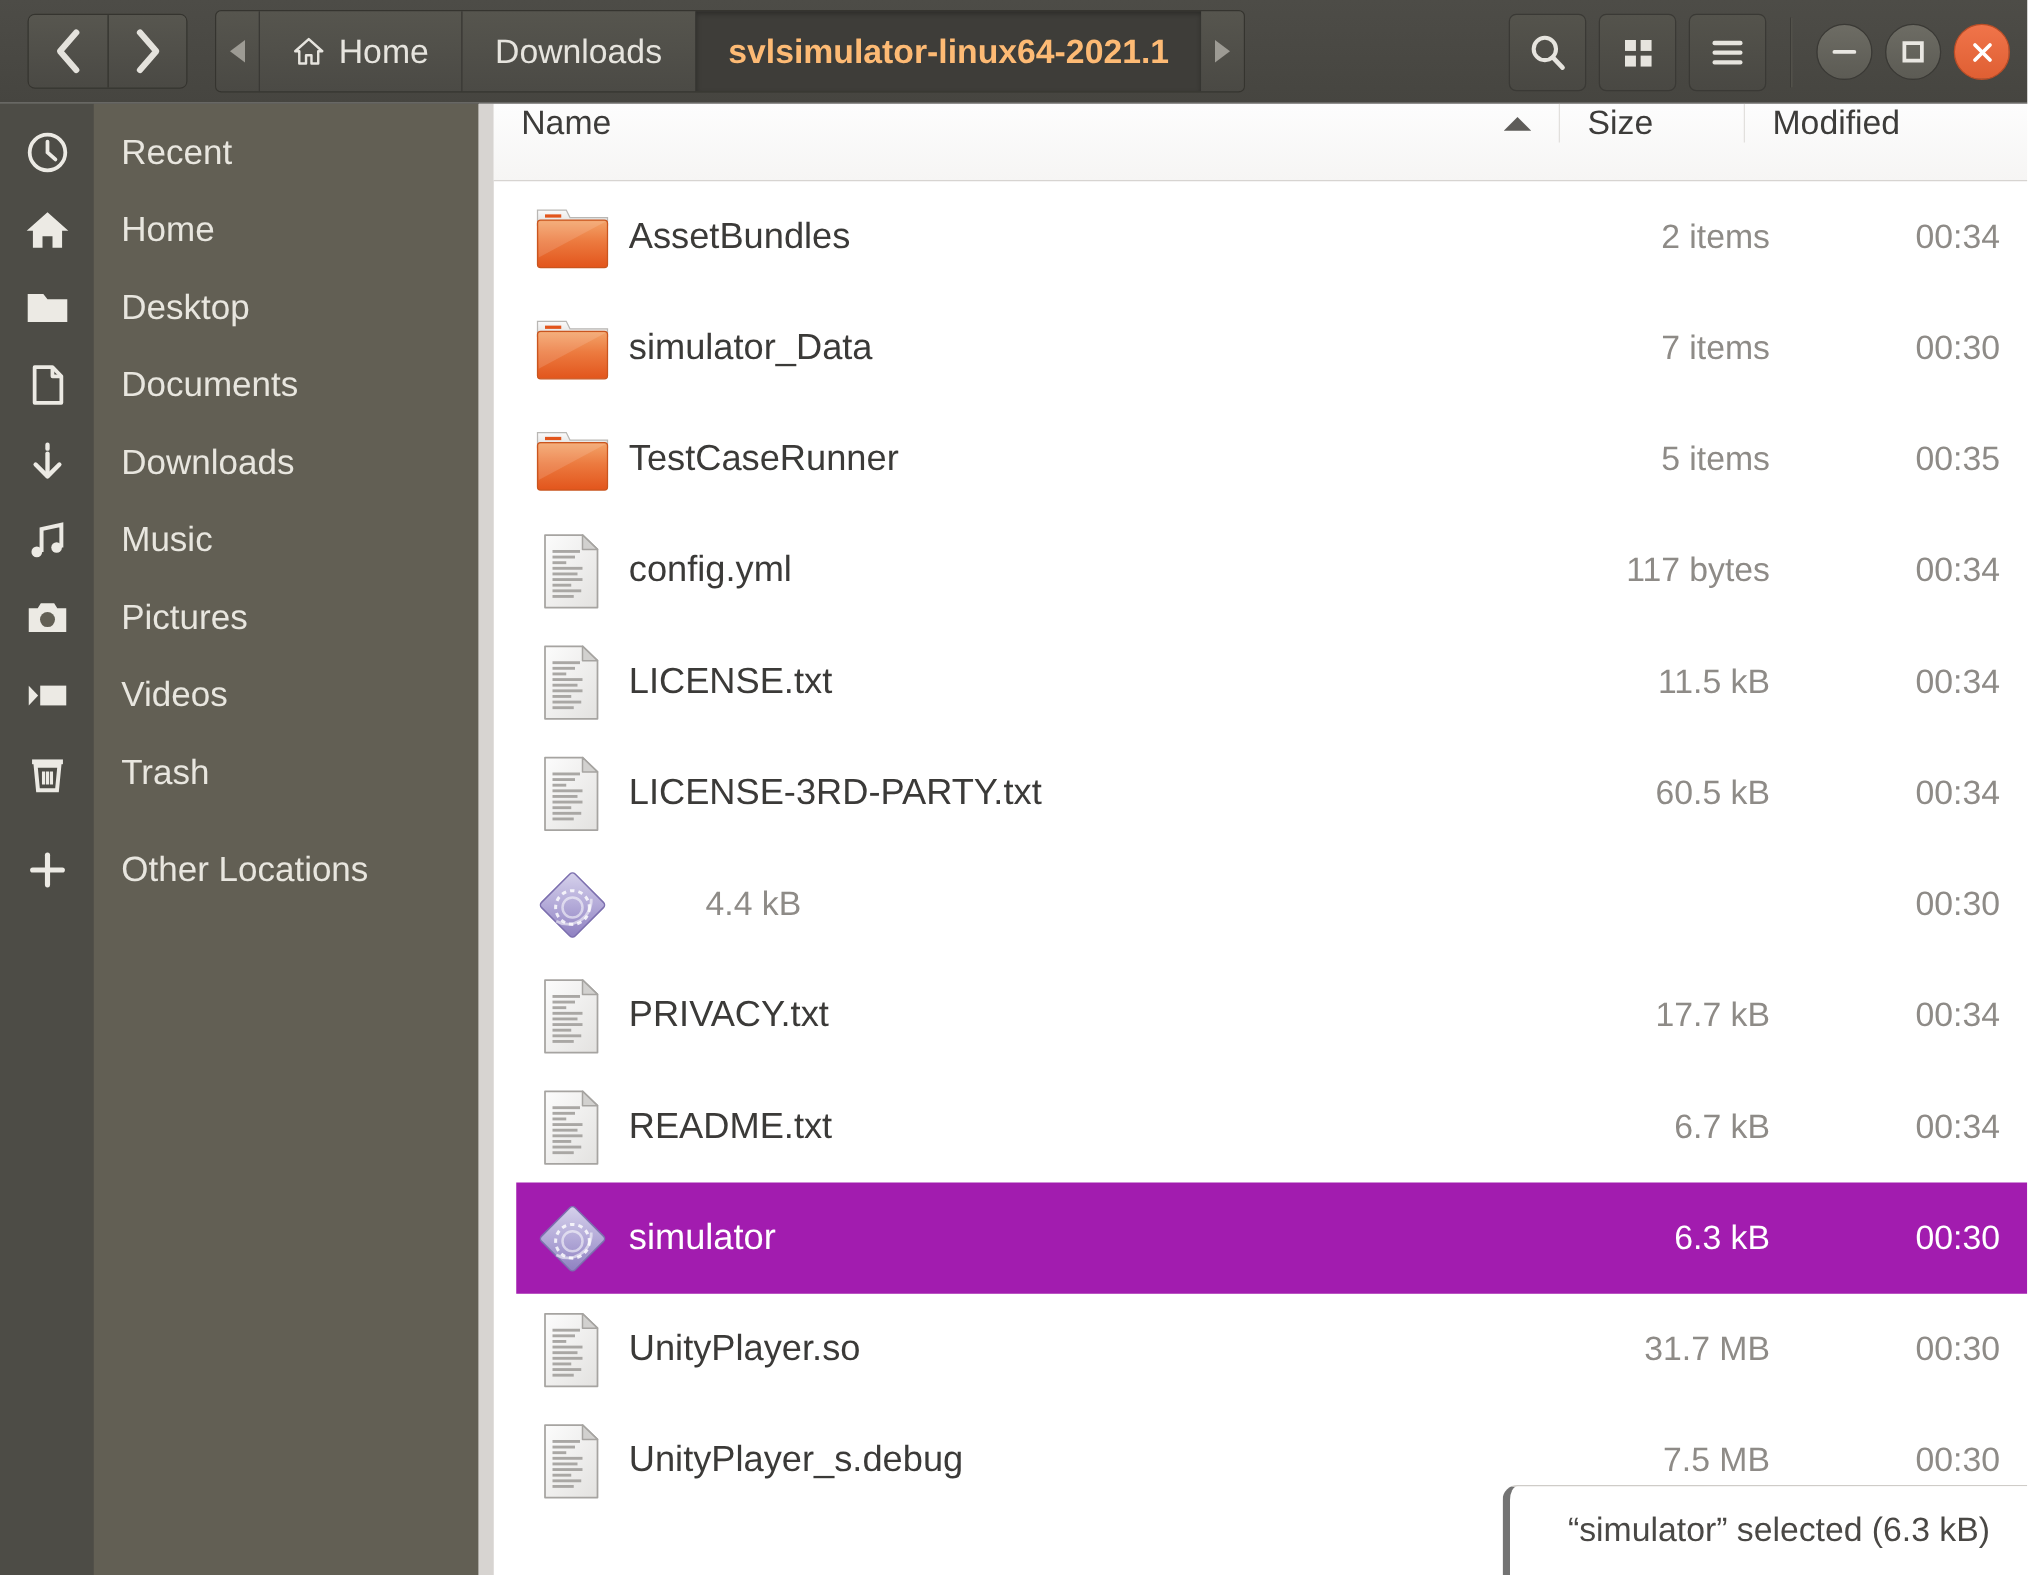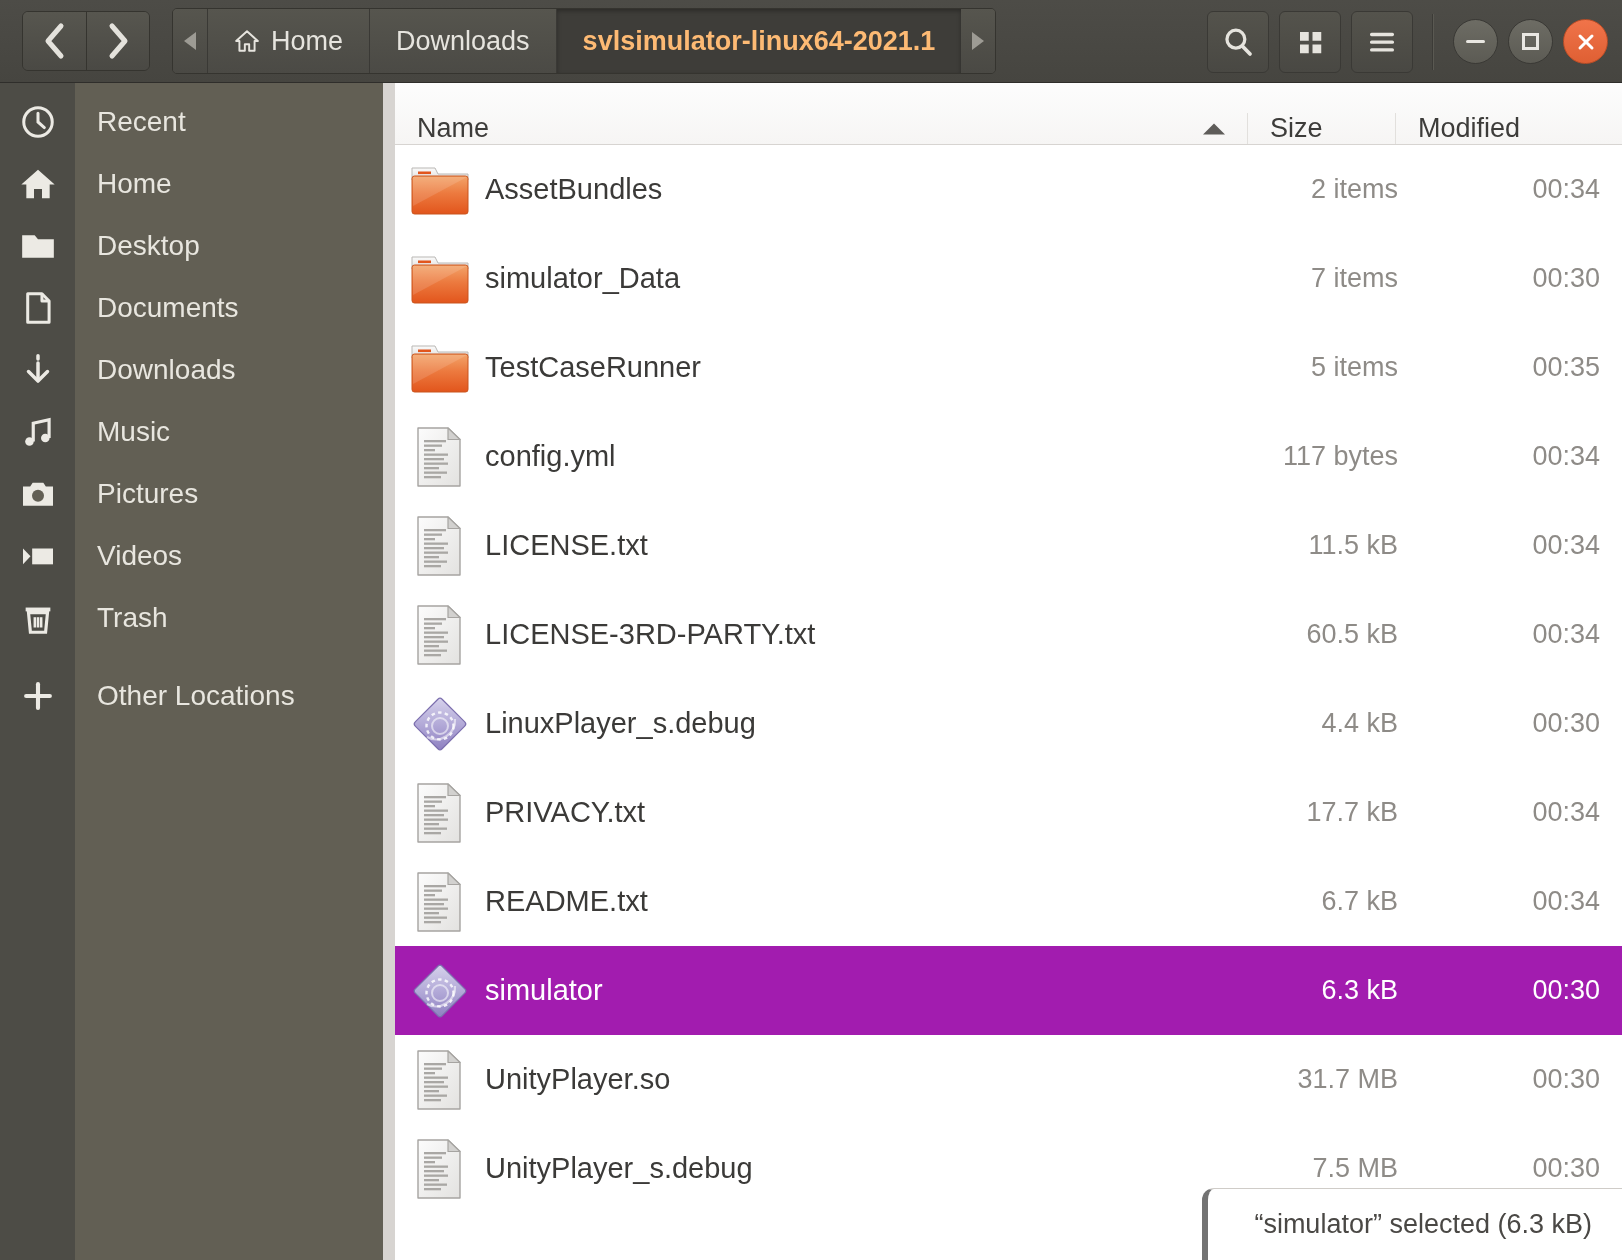--- a/index.html
+++ b/index.html
@@ -134,40 +134,41 @@
     overflow: hidden;
   }
   .list-edge {
     position: absolute; left: 0; top: 0; width: 12px; height: 100%;
     background: #d7d4d1;
   }
   .colhead {
     position: absolute; left: 12px; top: 0; right: 0; height: 62px;
     background: linear-gradient(180deg, #fdfdfd 0%, #f6f5f4 100%);
     border-bottom: 1px solid #d7d4d1;
-    display: flex; align-items: flex-end;
+    display: flex; align-items: flex-start;
   }
   .col-name { flex: 0 0 853px; display:flex; align-items:center; position: relative; border-right: 1px solid #e2e0dd; }
   .col-name .lbl { margin-left: 22px; }
   .col-size { flex: 0 0 148px; display:flex; align-items:center; border-right: 1px solid #e2e0dd; }
   .col-size .lbl { margin-left: 22px; }
   .col-mod  { flex: 1 1 auto; display:flex; align-items:center; }
   .col-mod .lbl { margin-left: 22px; }
   .colhead .lbl { font-size: 27px; color: #3d3c3a; }
   .sort-arrow {
     position: absolute; right: 22px; top: 50%; transform: translateY(-50%);
     width: 0; height: 0;
     border-left: 11px solid transparent;
     border-right: 11px solid transparent;
     border-bottom: 11px solid #5e5c59;
   }
 
   .rows {
     position: absolute; left: 12px; top: 62px; right: 0; bottom: 0;
     overflow: hidden;
+    padding-left: 18px;
   }
   .row {
     position: relative;
     height: 89px;
     display: flex; align-items: center;
     cursor: pointer;
   }
   .row.selected { background: #a21caf; }
   .row .icon-cell {
     width: 90px; min-width: 90px;
@@ -587,21 +588,20 @@
                 </linearGradient>
               </defs>
               <g transform="rotate(45 31 31)">
                 <rect x="12" y="12" width="38" height="38" rx="3" fill="url(#ex)" stroke="#7c6fae" stroke-width="1.2"></rect>
               </g>
               <circle cx="31" cy="33" r="13.5" fill="none" stroke="#ffffff" stroke-width="2.4" opacity="0.82" stroke-dasharray="3.6 3.2"></circle>
               <circle cx="31" cy="33" r="8" fill="none" stroke="#ffffff" stroke-width="2" opacity="0.55"></circle>
               <path d="M18 44 A19 19 0 0 0 46 26" fill="none" stroke="#ffffff" stroke-width="2.2" opacity="0.55"></path>
             </svg>
           </div>
-          <div class="name-cell">LinuxPlayer_s.debug</div>
           <div class="size-cell">4.4 kB</div>
           <div class="mod-cell">00:30</div>
         </div>
         <div class="row">
           <div class="icon-cell">
             <svg width="50" height="64" viewBox="0 0 50 64" aria-hidden="true">
               <defs>
                 <linearGradient id="tf" x1="0" y1="0" x2="1" y2="1">
                   <stop offset="0" stop-color="#fcfcfc"></stop>
                   <stop offset="1" stop-color="#e3e2e0"></stop>

